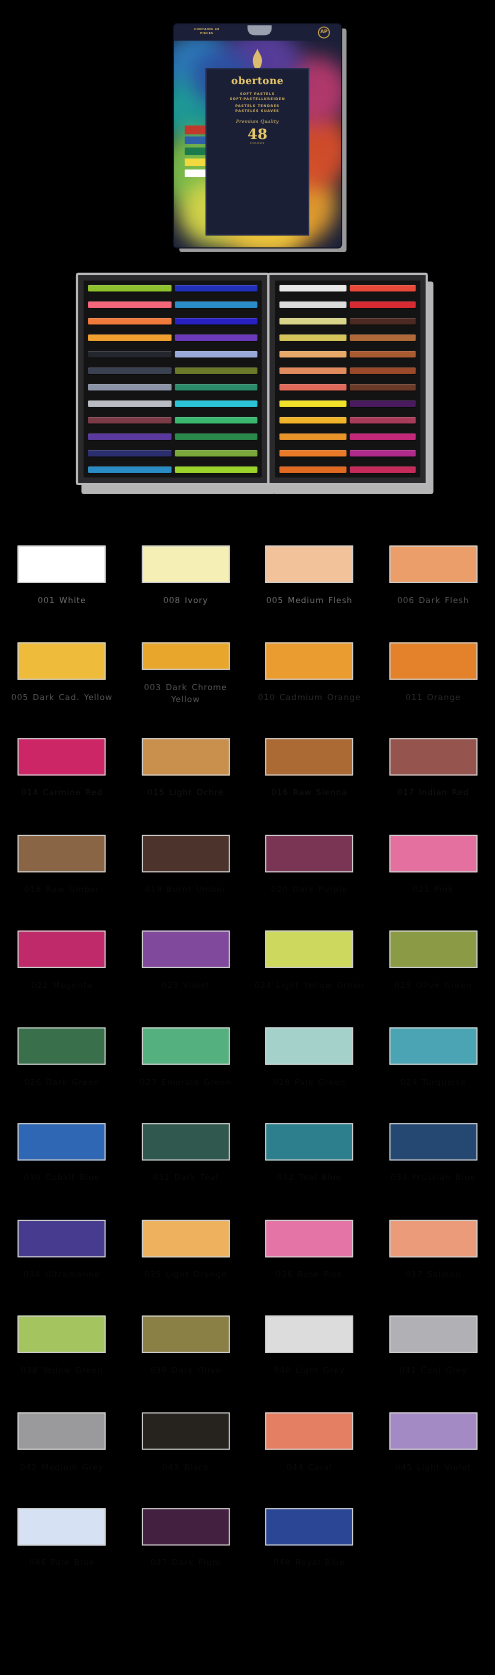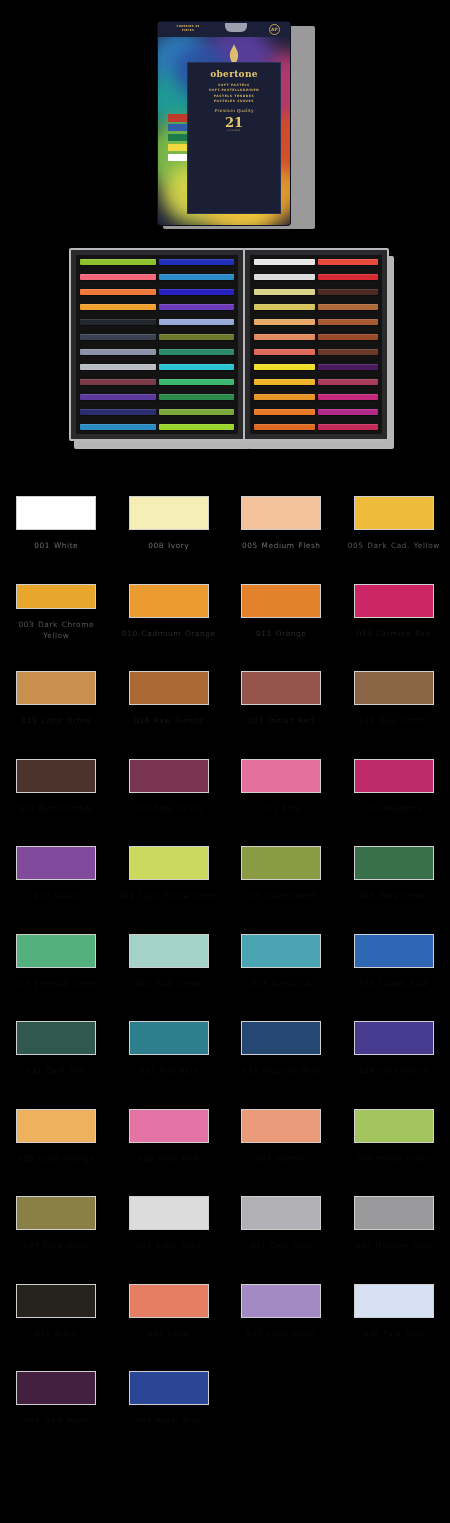--- a/index.html
+++ b/index.html
@@ -10,21 +10,21 @@
     color:#8a8a8a;
   }
 
   
   #package-hero{ position:absolute; left:0; top:0; width:450px; height:240px; }
   .pkg-shadow{
     position:absolute; left:163px; top:26px; width:152px; height:203px;
     background:#9a9a9a; border-radius:2px;
   }
   .pkg-box{
-    position:absolute; left:158px; top:22px; width:132px; height:203px;
+    position:absolute; left:158px; top:22px; width:152px; height:203px;
     background:#1b2038; border-radius:3px; overflow:hidden;
     box-shadow:0 0 0 1px #0d1020;
   }
   
   .pkg-art{ position:absolute; left:0; top:13px; width:152px; height:190px; overflow:hidden; }
   .pkg-art .blob{ position:absolute; border-radius:50%; filter:blur(9px); opacity:.95; }
   .pkg-top{
     position:absolute; left:0; top:0; width:152px; height:15px;
     background:#1b2038; z-index:6;
   }
@@ -148,21 +148,21 @@
 
     <div class="pkg-inner">
       <div class="brand-name">obertone</div>
       <div class="brand-sub">
         <div>SOFT PASTELS</div>
         <div>SOFT-PASTELLKREIDEN</div>
         <div>PASTELS TENDRES</div>
         <div>PASTELES SUAVES</div>
       </div>
       <div class="brand-quality">Premium Quality</div>
-      <div class="brand-count">21</div>
+      <div class="brand-count">48</div>
       <div class="brand-count-sub">COLORS</div>
     </div>
     <div class="mini-grid">
       <div class="mini-col">
           <div class="mini-sw" style="background: rgb(192, 57, 43);"></div>
           <div class="mini-sw" style="background: rgb(47, 95, 168);"></div>
           <div class="mini-sw" style="background: rgb(29, 122, 76);"></div>
           <div class="mini-sw" style="background: rgb(242, 217, 64);"></div>
           <div class="mini-sw" style="background: rgb(255, 255, 255);"></div>
         </div>
@@ -255,20 +255,24 @@
     </div>
     <div class="swatch-cell">
       <div class="swatch-chip" style="background: rgb(245, 238, 181);"></div>
       <div class="swatch-label" style="color: rgb(110, 110, 110);">008 Ivory</div>
     </div>
     <div class="swatch-cell">
       <div class="swatch-chip" style="background: rgb(242, 195, 154);"></div>
       <div class="swatch-label" style="color: rgb(110, 110, 110);">005 Medium Flesh</div>
     </div>
     <div class="swatch-cell">
+      <div class="swatch-chip" style="background: rgb(235, 158, 105);"></div>
+      <div class="swatch-label" style="color: rgb(87, 87, 87);">006 Dark Flesh</div>
+    </div>
+    <div class="swatch-cell">
       <div class="swatch-chip" style="background: rgb(238, 187, 58);"></div>
       <div class="swatch-label" style="color: rgb(87, 87, 87);">005 Dark Cad. Yellow</div>
     </div>
     <div class="swatch-cell">
       <div class="swatch-chip" style="background: rgb(233, 166, 44);"></div>
       <div class="swatch-label" style="color: rgb(87, 87, 87);">003 Dark Chrome Yellow</div>
     </div>
     <div class="swatch-cell">
       <div class="swatch-chip" style="background: rgb(235, 156, 48);"></div>
       <div class="swatch-label" style="color: rgb(42, 42, 42);">010 Cadmium Orange</div>

